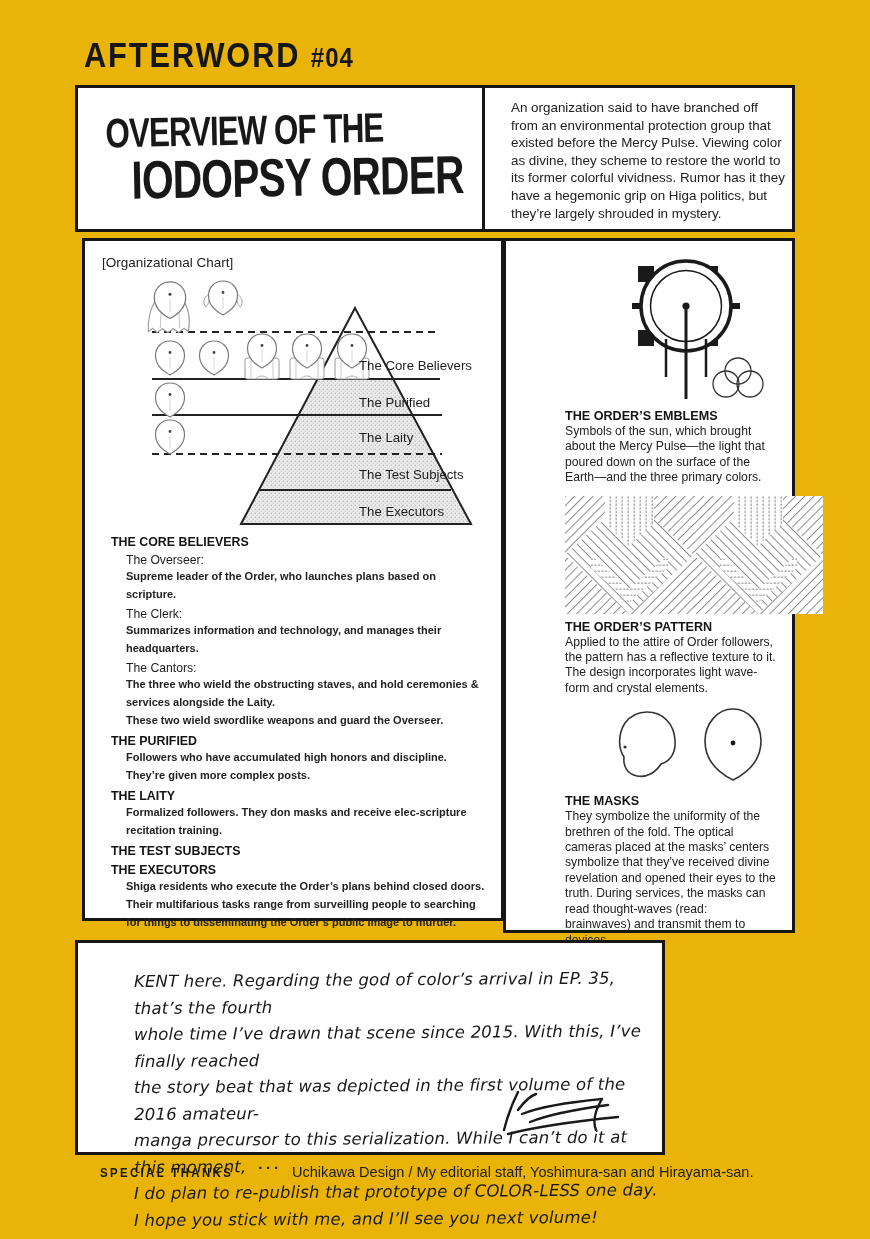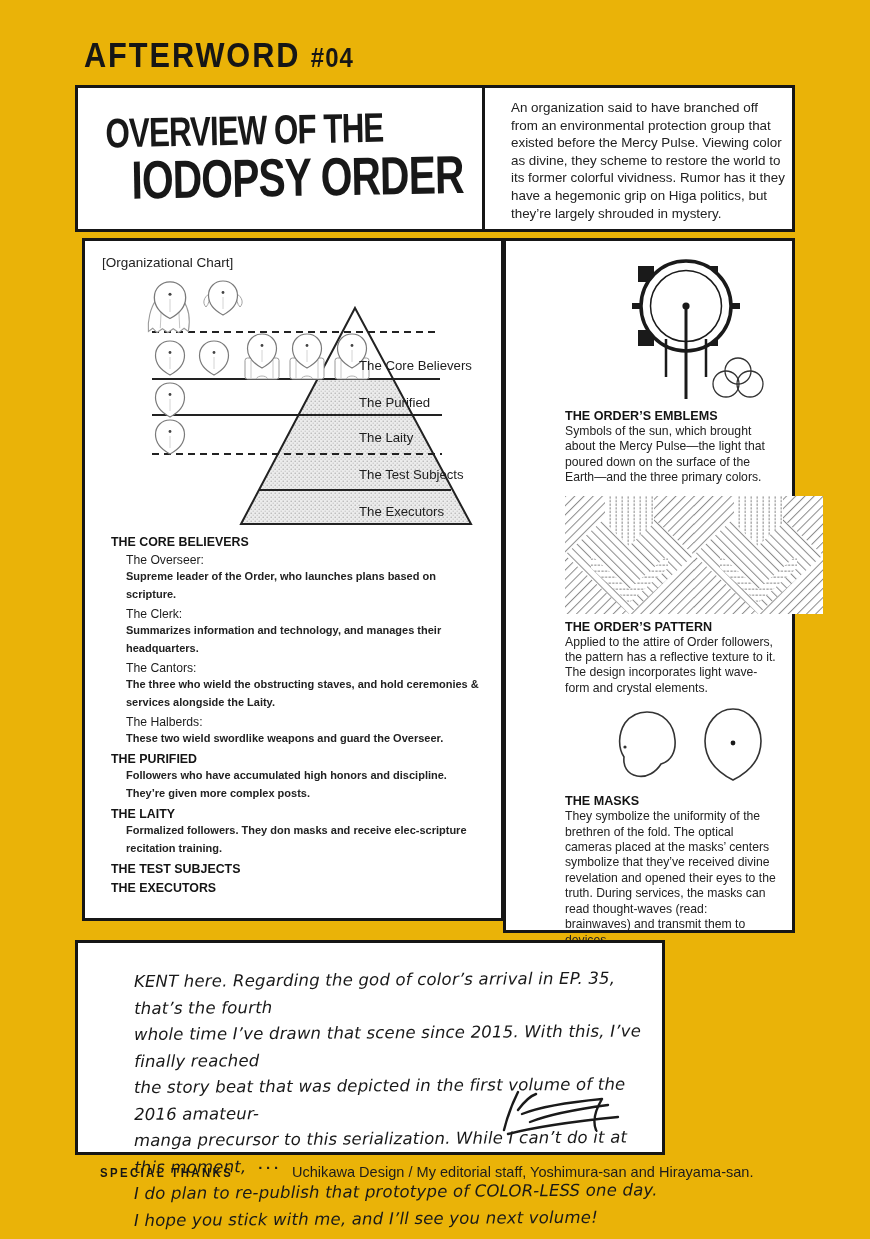--- a/index.html
+++ b/index.html
@@ -139,34 +139,36 @@
     <div class="sections">
       <div class="sec-h">THE CORE BELIEVERS</div>
       <div class="role">The Overseer:</div>
       <div class="desc">Supreme leader of the Order, who launches plans based on scripture.</div>
       <div class="role">The Clerk:</div>
       <div class="desc">Summarizes information and technology, and manages their
 headquarters.</div>
       <div class="role">The Cantors:</div>
       <div class="desc">The three who wield the obstructing staves, and hold ceremonies &amp;
 services alongside the Laity.</div>
-      <div class="role">The Halberds:</div>
       <div class="desc">These two wield swordlike weapons and guard the Overseer.</div>
 
       <div class="sec-h">THE PURIFIED</div>
       <div class="desc">Followers who have accumulated high honors and discipline.
 They’re given more complex posts.</div>
 
       <div class="sec-h">THE LAITY</div>
       <div class="desc">Formalized followers. They don masks and receive elec-scripture
 recitation training.</div>
 
       <div class="sec-h">THE TEST SUBJECTS</div>
 
       <div class="sec-h">THE EXECUTORS</div>
+      <div class="desc">Shiga residents who execute the Order’s plans behind closed doors.
+Their multifarious tasks range from surveilling people to searching
+for things to disseminating the Order’s public image to murder.</div>
     </div>
   </div>
 
   <div class="box right-box">
     <div class="rb-inner">
 
       <svg class="emblem-svg" width="258" height="150" viewBox="0 0 258 150">
         <g>
           <rect x="73" y="13" width="16" height="16" fill="#1a1a1a"></rect>
           <rect x="137" y="13" width="16" height="16" fill="#1a1a1a"></rect>

